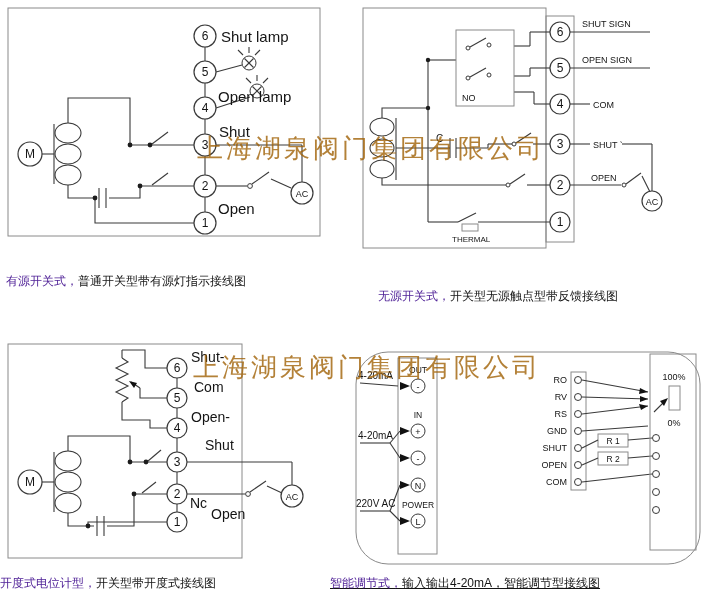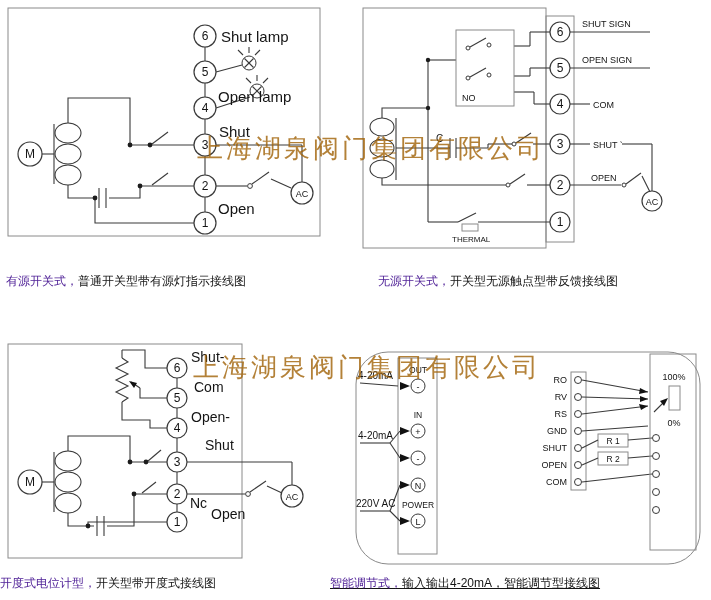--- a/index.html
+++ b/index.html
@@ -373,21 +373,21 @@
       <circle class="cnt" cx="322" cy="118" r="3.5"></circle>
       <circle class="cnt" cx="322" cy="136" r="3.5"></circle>
       <circle class="cnt" cx="322" cy="154" r="3.5"></circle>
       <circle class="cnt" cx="322" cy="172" r="3.5"></circle>
     </g>
   </svg>
 
   <div class="caption" style="left:6px;top:273px;">
     <span class="cap-red">有源开关式，</span><span>普通开关型带有源灯指示接线图</span>
   </div>
-  <div class="caption" style="left:378px;top:273px;">
+  <div class="caption" style="left:378px;top:288px;">
     <span class="cap-red">无源开关式，</span><span>开关型无源触点型带反馈接线图</span>
   </div>
   <div class="caption" style="left:0;top:575px;text-align:right;">
     <span class="cap-red">开度式电位计型，</span><span>开关型带开度式接线图</span>
   </div>
   <div class="caption" style="left:330px;top:575px;text-decoration:underline;">
     <span class="cap-red">智能调节式，</span><span>输入输出4-20mA，智能调节型接线图</span>
   </div>
 
 </div>

